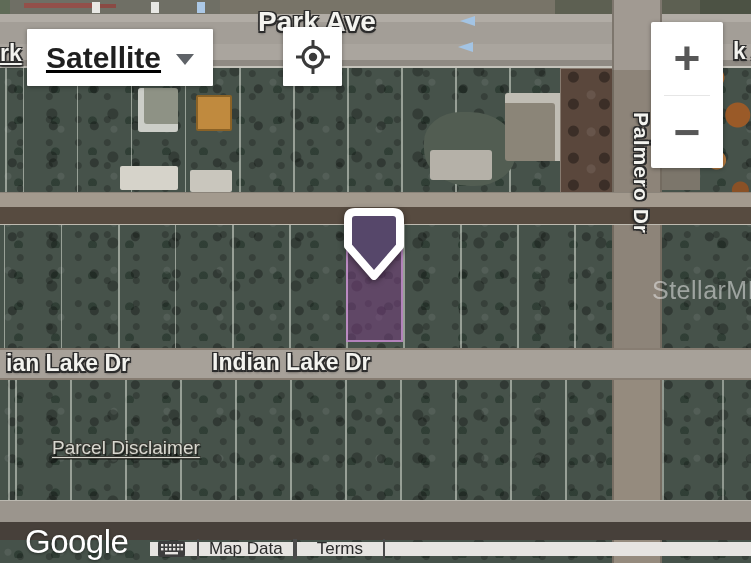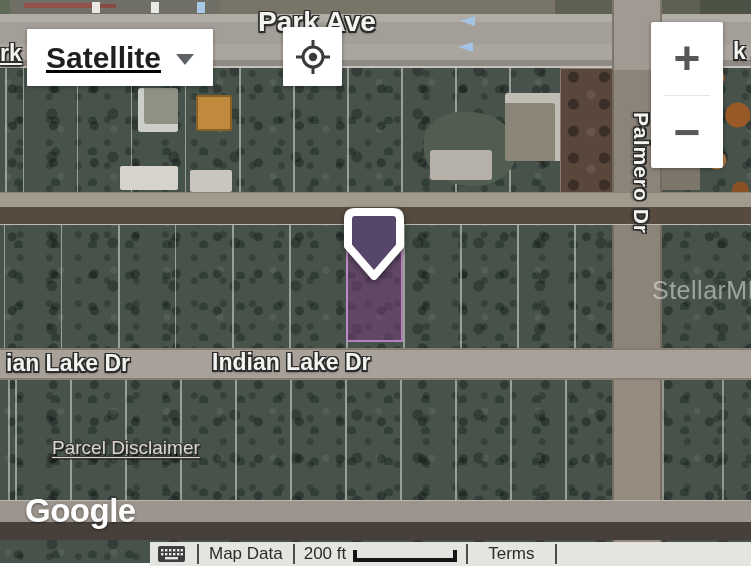--- a/index.html
+++ b/index.html
@@ -111,25 +111,25 @@
   .maptype-label { font-size:30px; font-weight:bold; color:#1f1f1f; }
   .caret { width:0; height:0; border-left:9px solid transparent; border-right:9px solid transparent; border-top:11px solid #5f6368; margin-top:4px; }
   .locate { left:283px; top:27px; width:59px; height:59px; display:flex; align-items:center; justify-content:center; }
   .zoomctl { left:651px; top:22px; width:72px; height:146px; border-radius:2px; background:#fff;
     box-shadow:0 1px 4px rgba(0,0,0,0.35); display:flex; flex-direction:column; }
   .zoombtn { flex:1; display:flex; align-items:center; justify-content:center;
     font-size:46px; font-weight:bold; color:#575757; cursor:pointer; line-height:1; }
   .zoomdiv { height:1px; background:#e6e6e6; margin:0 13px; }
 
   
-  .glogo { left:25px; top:492px; font-size:33px; font-weight:bold; color:#fff; letter-spacing:-0.5px;
+  .glogo { left:25px; top:523px; font-size:33px; font-weight:normal; color:#fff; letter-spacing:-0.5px;
     text-shadow:0 1px 3px rgba(0,0,0,0.45); cursor:pointer; }
 
   
-  .attrbar { position:absolute; left:150px; top:542px; width:601px; height:24px; background:#e6e4e1;
+  .attrbar { position:absolute; left:150px; top:542px; width:601px; height:14px; background:#e6e4e1;
     display:flex; align-items:center; font-size:17px; color:#2b2b2b; }
   .attrsep { width:2px; height:20px; background:#4a4a4a; flex:none; }
   .kb { margin:0 12px 0 8px; flex:none; cursor:pointer; display:flex; }
   .attrtxt { white-space:nowrap; }
   .mapdata { margin:0 10px; }
   .scalewrap { display:flex; align-items:flex-end; gap:7px; margin:0 9px; }
   .scalebar { width:104px; height:12px; margin-bottom:2px;
     border-left:4px solid #141414; border-right:4px solid #141414; border-bottom:4px solid #141414; }
   .terms { margin:0 20px; cursor:pointer; }
   .report { margin:0 10px; cursor:pointer; }
@@ -231,22 +231,18 @@
             <rect x="15" y="7" width="2.4" height="2.4"></rect>
           <rect x="19" y="7" width="2.4" height="2.4"></rect>
             <rect x="22.6" y="7" width="2.4" height="2.4"></rect>
           <rect x="7" y="11" width="13" height="2.4"></rect>
         </g>
       </svg>
     </span>
     <span class="attrsep"></span>
     <span class="attrtxt mapdata">Map Data</span>
     <span class="attrsep"></span>
-    <span class="scalewrap">
-      <span class="attrtxt">200 ft</span>
-      <span class="scalebar"></span>
-    </span>
     <span class="attrsep"></span>
     <span class="attrtxt terms">Terms</span>
     <span class="attrsep"></span>
   </div>
 
 </div>
 
 </body></html>

